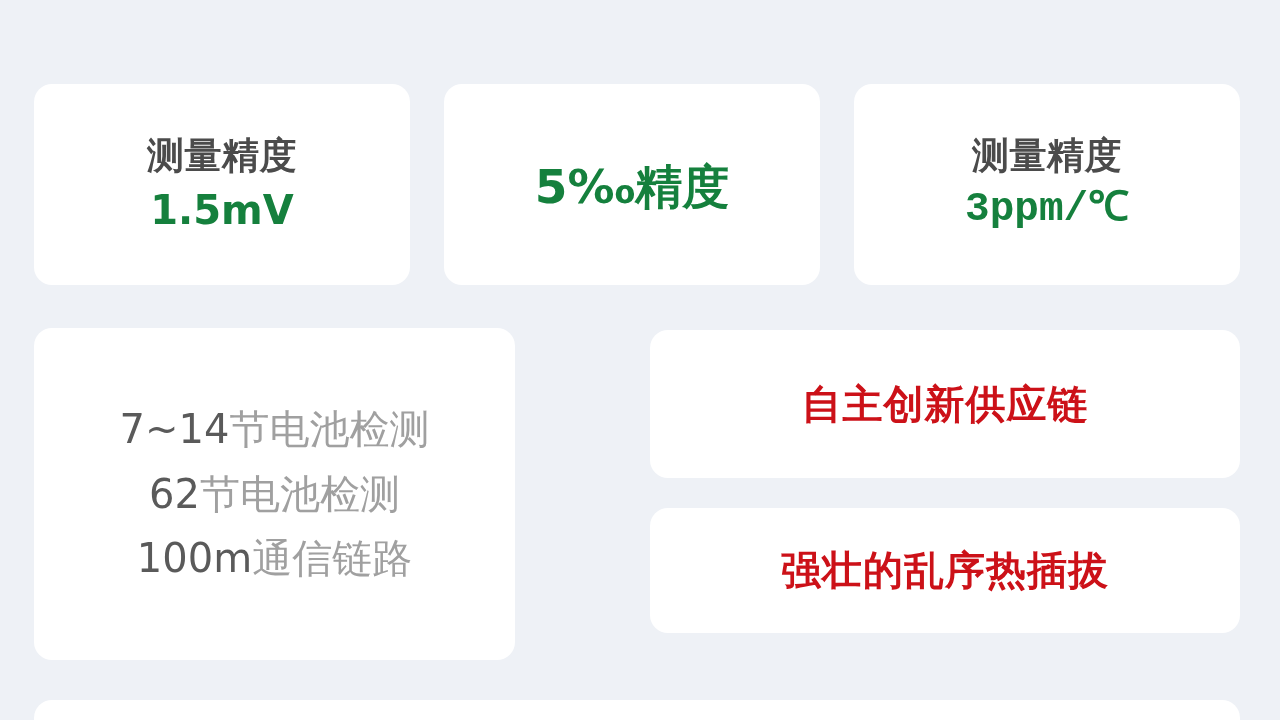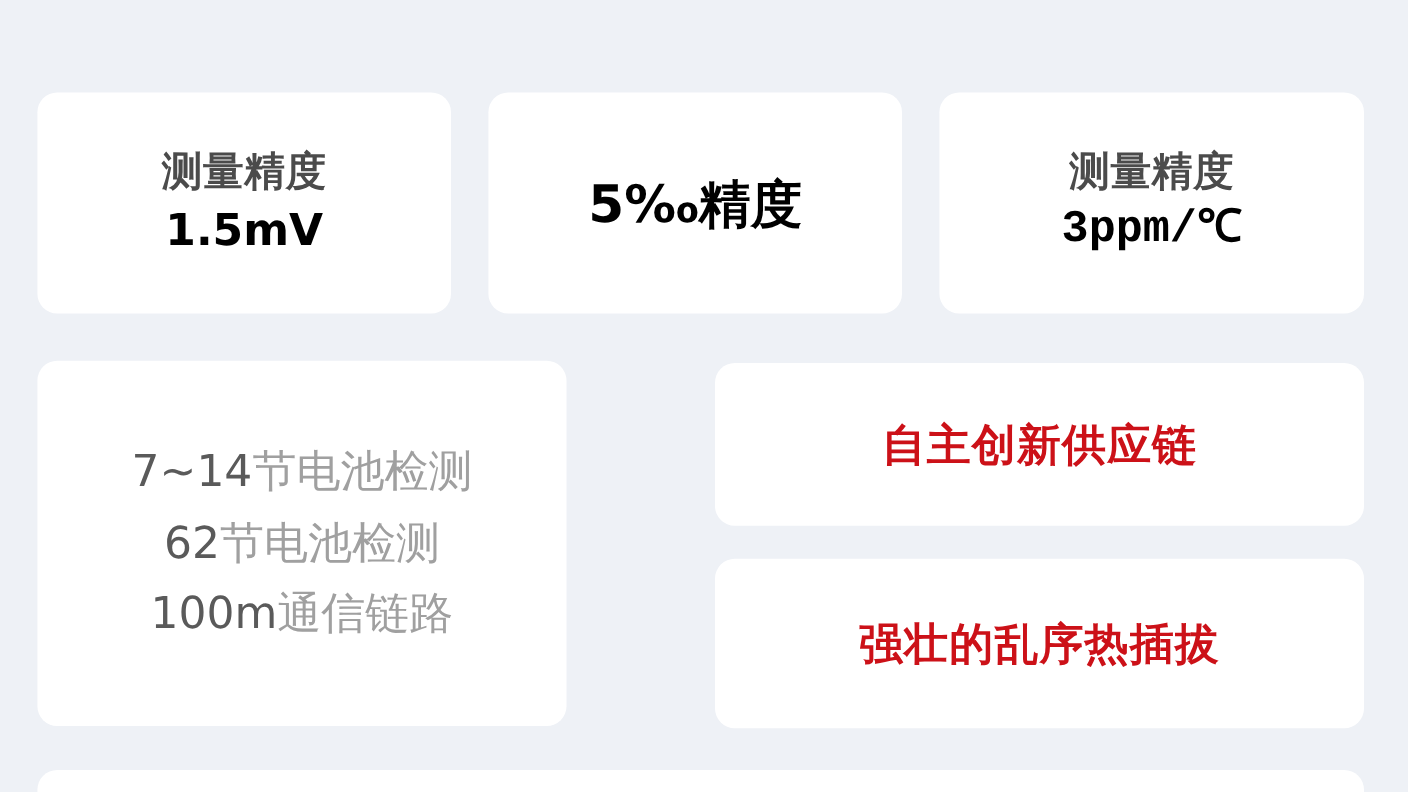--- a/index.html
+++ b/index.html
@@ -45,21 +45,21 @@
     font-weight: bold;
     color: #4b4b4b;
     letter-spacing: 0.5px;
     line-height: 1.25;
     white-space: nowrap;
   }
 
   .stat-value {
     font-size: 40px;
     font-weight: bold;
-    color: #000000;
+    color: #15803d;
     line-height: 1.3;
     margin-top: 4px;
     white-space: nowrap;
   }
 
   #stat-card-1 .stat-title { font-size: 36px; }
   #stat-card-1 .stat-value { font-size: 47px; }
   #stat-card-2 .stat-value { font-size: 41px; font-family: Liberation Mono, monospace; }
 
   
@@ -92,21 +92,21 @@
 
   
   .highlight-card {
     left: 650px;
     width: 590px;
     align-items: center;
     justify-content: center;
   }
 
   #highlight-card-0 { top: 330px; height: 148px; }
-  #highlight-card-1 { top: 508px; height: 154px; align-items: center; }
+  #highlight-card-1 { top: 508px; height: 125px; align-items: center; }
 
   .highlight-text {
     font-size: 40px;
     font-weight: bold;
     color: #cc1118;
     letter-spacing: 1px;
     white-space: nowrap;
   }
 
   

